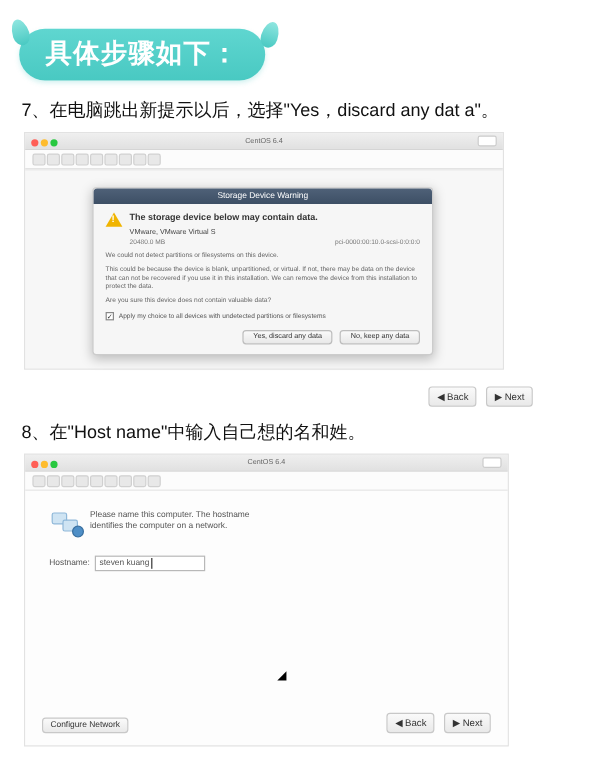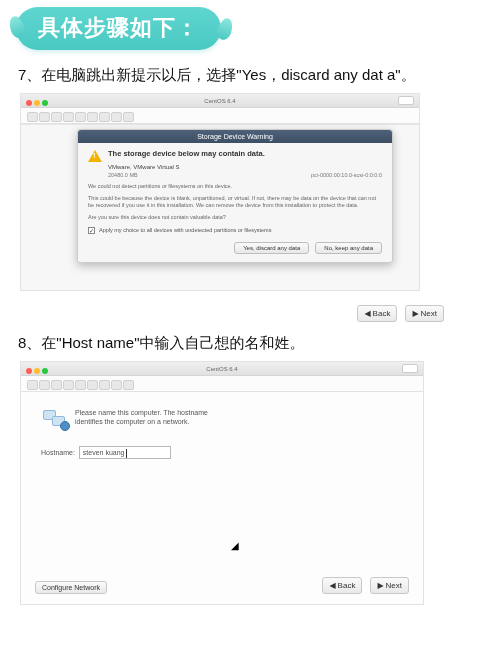--- a/index.html
+++ b/index.html
@@ -6,21 +6,21 @@
   body {
     width: 500px;
     height: 653px;
     background: #ffffff;
     font-family: "PingFang SC", "Microsoft YaHei", sans-serif;
     overflow: hidden;
     position: relative;
   }
 
   
-  .hdr-wrap { position: relative; padding: 7px 0 14px 16px; }
+  .hdr-wrap { position: relative; padding: 24px 0 14px 16px; }
   .pill {
     display: inline-block;
     background: linear-gradient(180deg, #5fd6d0 0%, #49c9c2 100%);
     color: #fff;
     font-size: 22px;
     font-weight: 700;
     padding: 6px 22px 7px;
     border-radius: 22px;
     letter-spacing: 1px;
     box-shadow: 0 2px 4px rgba(73,201,194,.25);
@@ -81,22 +81,22 @@
   .toolbar span {
     display: inline-block; width: 11px; height: 10px;
     background: #e8e8e8; border: 1px solid #d0d0d0; border-radius: 2px;
     margin: 2px 1px 0 0;
   }
 
   
   .s7-body { position: absolute; inset: 30px 0 0 0; background: #f7f7f7; border-top: 1px solid #e6e6e6; }
   .dlg {
     position: absolute;
-    left: 56px; top: 4px;
-    width: 316px;
+    left: 56px; top: 14px;
+    width: 284px;
     background: #f6f6f6;
     border: 1px solid #ccc;
     border-radius: 3px;
     box-shadow: 0 3px 10px rgba(0,0,0,.25);
     font-size: 6px;
     color: #555;
   }
   .dlg-title {
     background: linear-gradient(#4f6178,#3d4f65);
     color: #fff;

